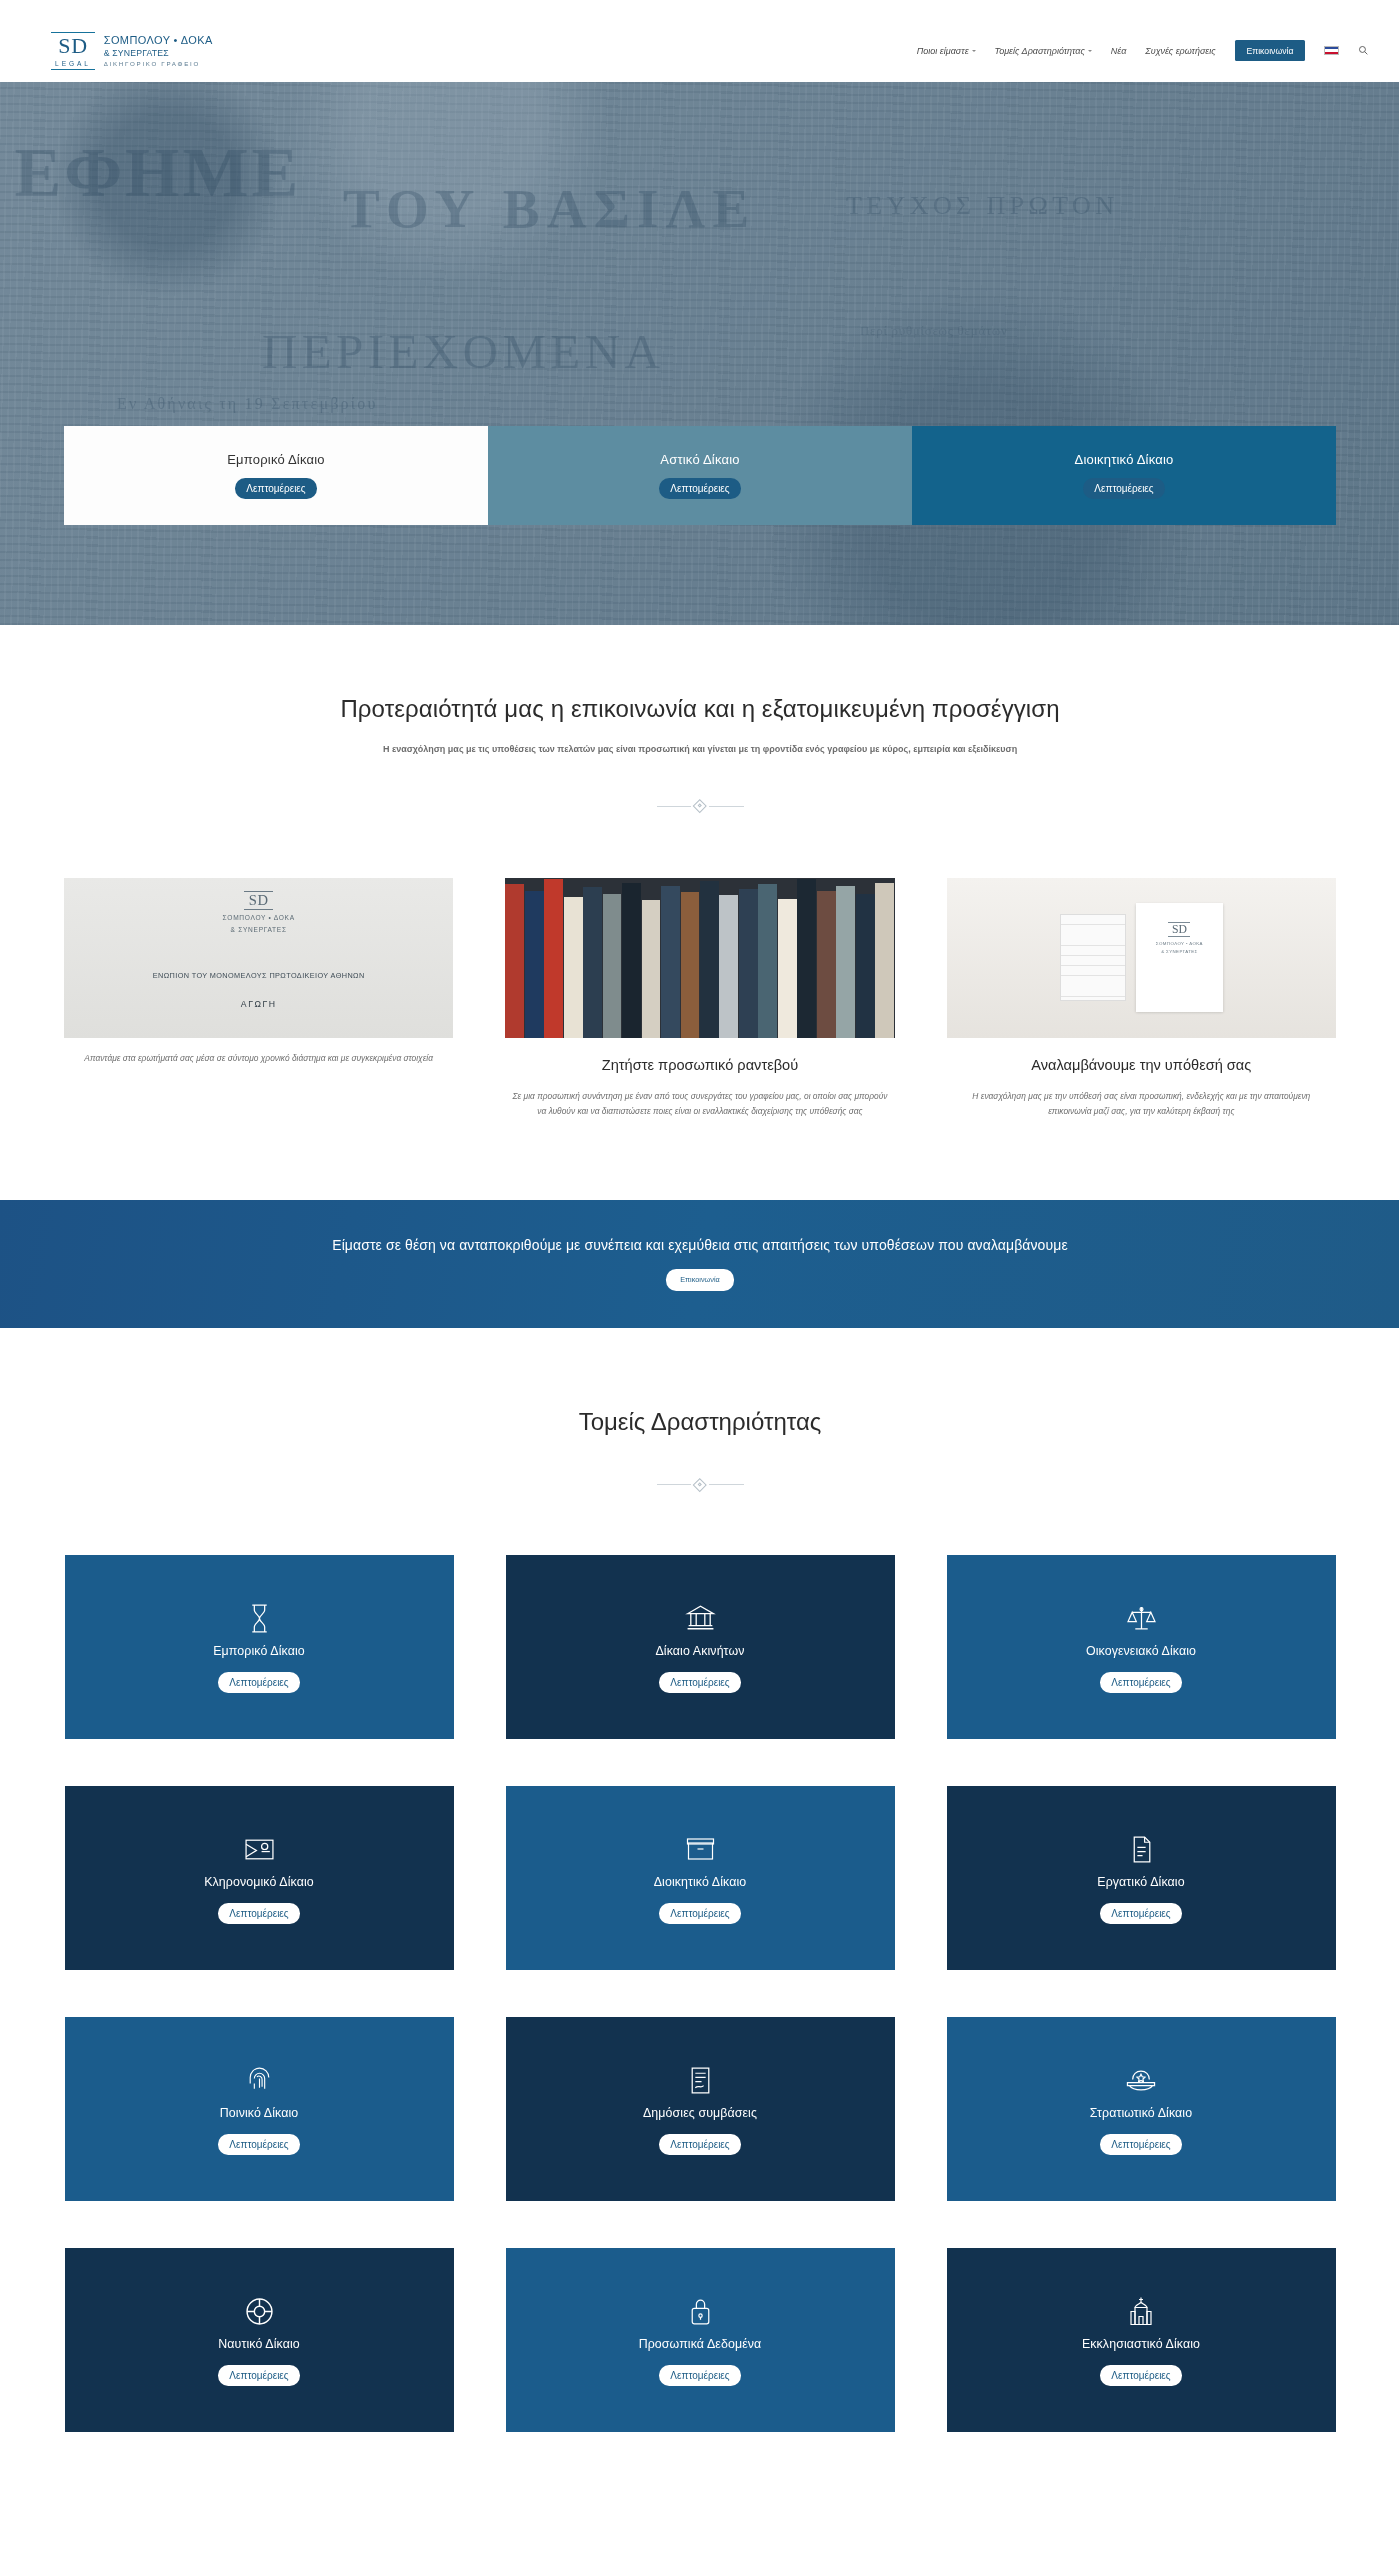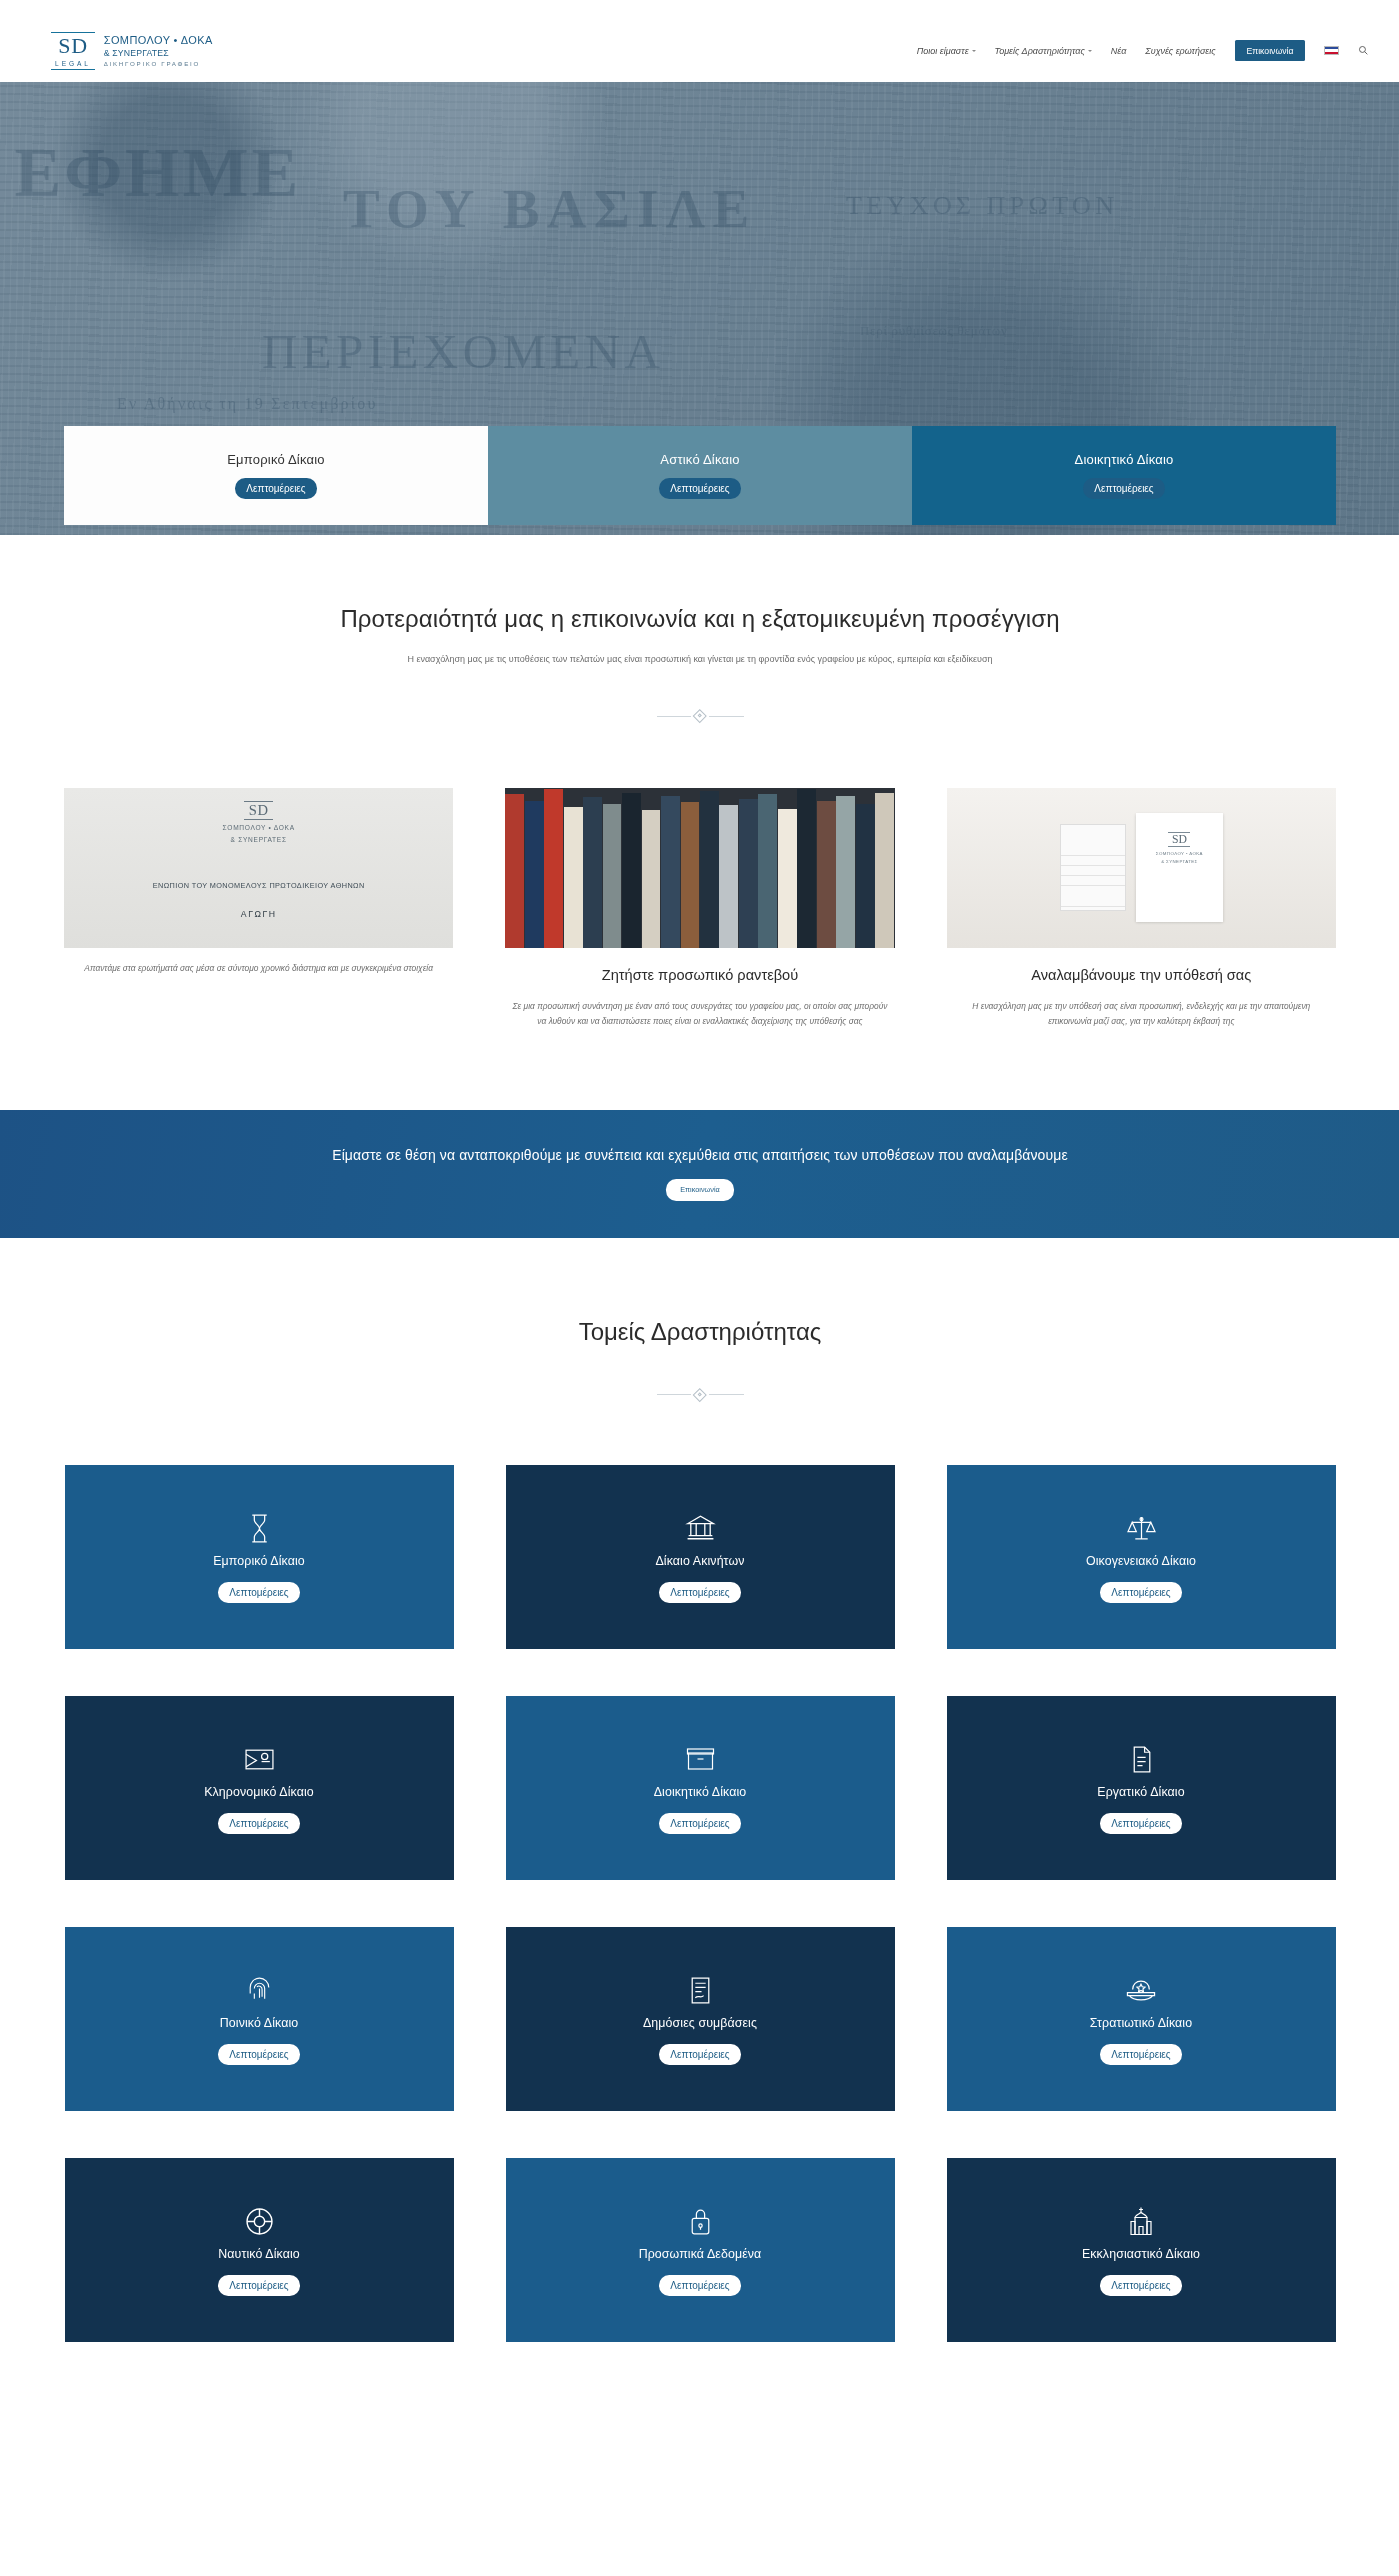--- a/index.html
+++ b/index.html
@@ -106,21 +106,21 @@
     width: 14.6px; height: 9.5px;
     background: linear-gradient(180deg,#2b4b9b 0 34%, #ffffff 34% 67%, #c8102e 67% 100%);
     border: 0.7px solid #bbb;
     position: relative;
     display: inline-block;
   }
   .search-icon-wrap { cursor: pointer; color:#4a4a4a; }
 
   
   .hero {
-    height: 453px;
+    height: 543px;
     position: relative;
     overflow: hidden;
     background: #7d94a6;
   }
   .hero-bg {
     position: absolute; inset: 0;
     background:
       repeating-linear-gradient(91deg, rgba(255,255,255,0.10) 0 1.5px, rgba(255,255,255,0) 1.5px 6.6px),
       repeating-linear-gradient(1deg, rgba(40,60,80,0.10) 0 2.2px, rgba(255,255,255,0.04) 2.2px 8px),
       linear-gradient(140deg,#9aaab6 0%, #8c9fae 35%, #7e93a4 65%, #6f8698 100%);
@@ -207,20 +207,21 @@
     font-size: 24px;
     font-weight: 400;
     color: #2b2b2b;
     letter-spacing: 0.1px;
   }
   .intro p {
     margin-top: 19px;
     font-size: 9px;
     color: #6d6d6d;
     line-height: 1.7;
+    font-weight: bold;
   }
   .divider {
     margin: 44px auto 0 auto;
     width: 87px;
     display: flex;
     align-items: center;
     justify-content: center;
     gap: 4.4px;
   }
   .divider .line { height: 0.7px; background: #cfd6db; flex: 1; }

